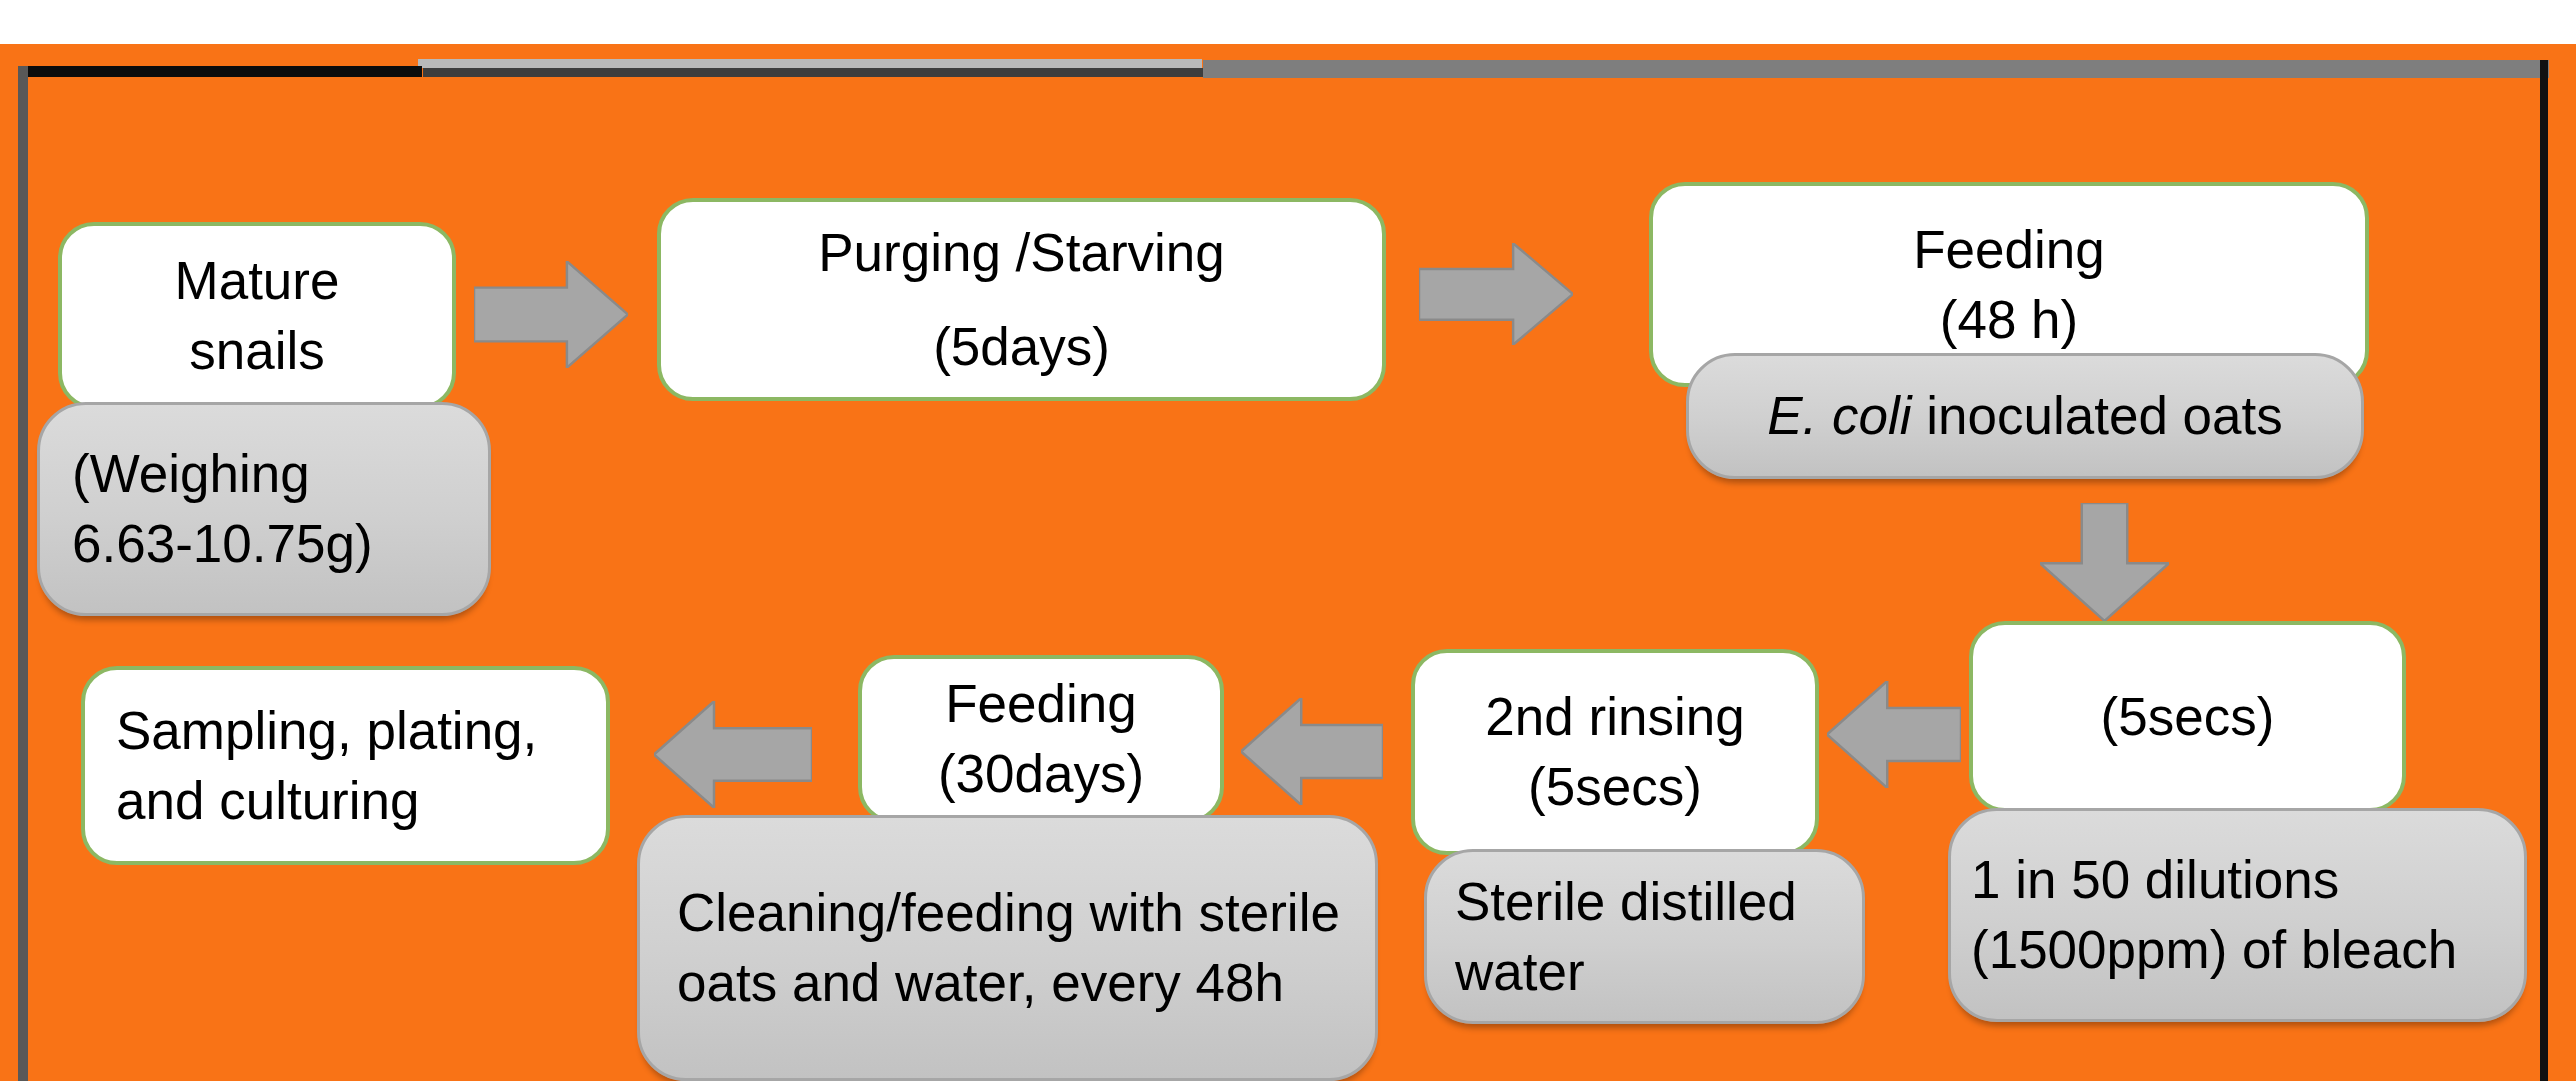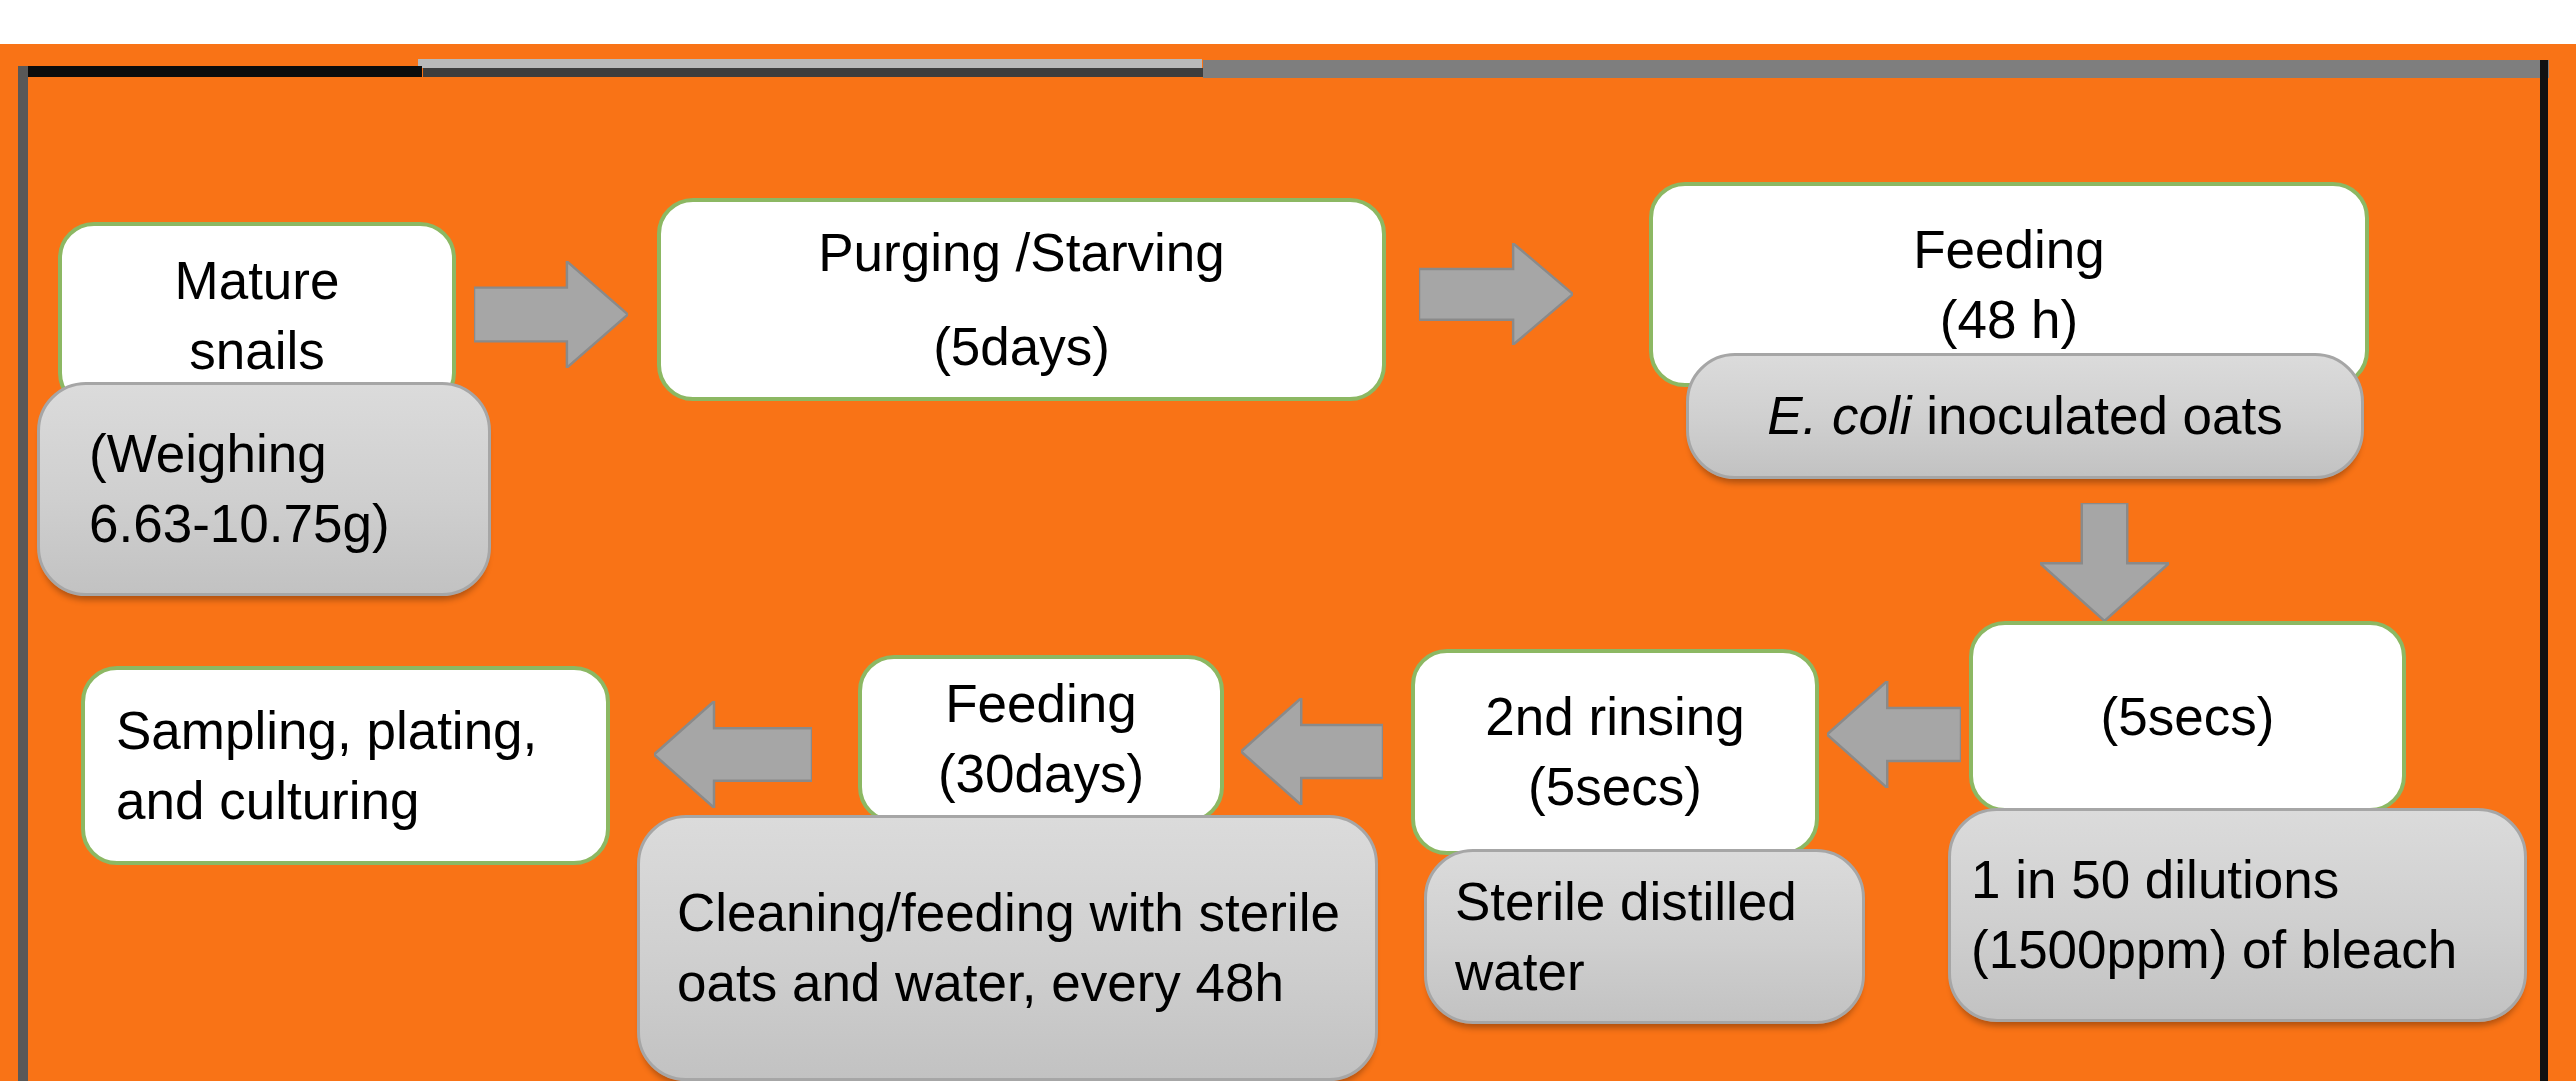--- a/index.html
+++ b/index.html
@@ -80,21 +80,21 @@
 
   <div class="box white-box center" style="left:1411px;top:605px;width:408px;height:206px;text-align:right;">
     <div class="tl">2nd rinsing</div>
     <div class="tl">(5secs)</div>
   </div>
 
   <div class="box white-box center" style="left:1969px;top:577px;width:437px;height:191px;">
     <div class="tl">(5secs)</div>
   </div>
 
-  <div class="box gray-box left" style="left:37px;top:338px;width:454px;height:214px;padding-left:49px;">
+  <div class="box gray-box left" style="left:37px;top:358px;width:454px;height:214px;padding-left:32px;">
     <div class="tl">(Weighing</div>
     <div class="tl">6.63-10.75g)</div>
   </div>
 
   <div class="box gray-box center" style="left:1686px;top:309px;width:678px;height:126px;">
     <div class="tl"><i>E. coli</i><span> inoculated oats</span></div>
   </div>
 
   <div class="box gray-box left" style="left:1948px;top:764px;width:579px;height:214px;padding-left:20px;">
     <div class="tl">1 in 50 dilutions</div>

